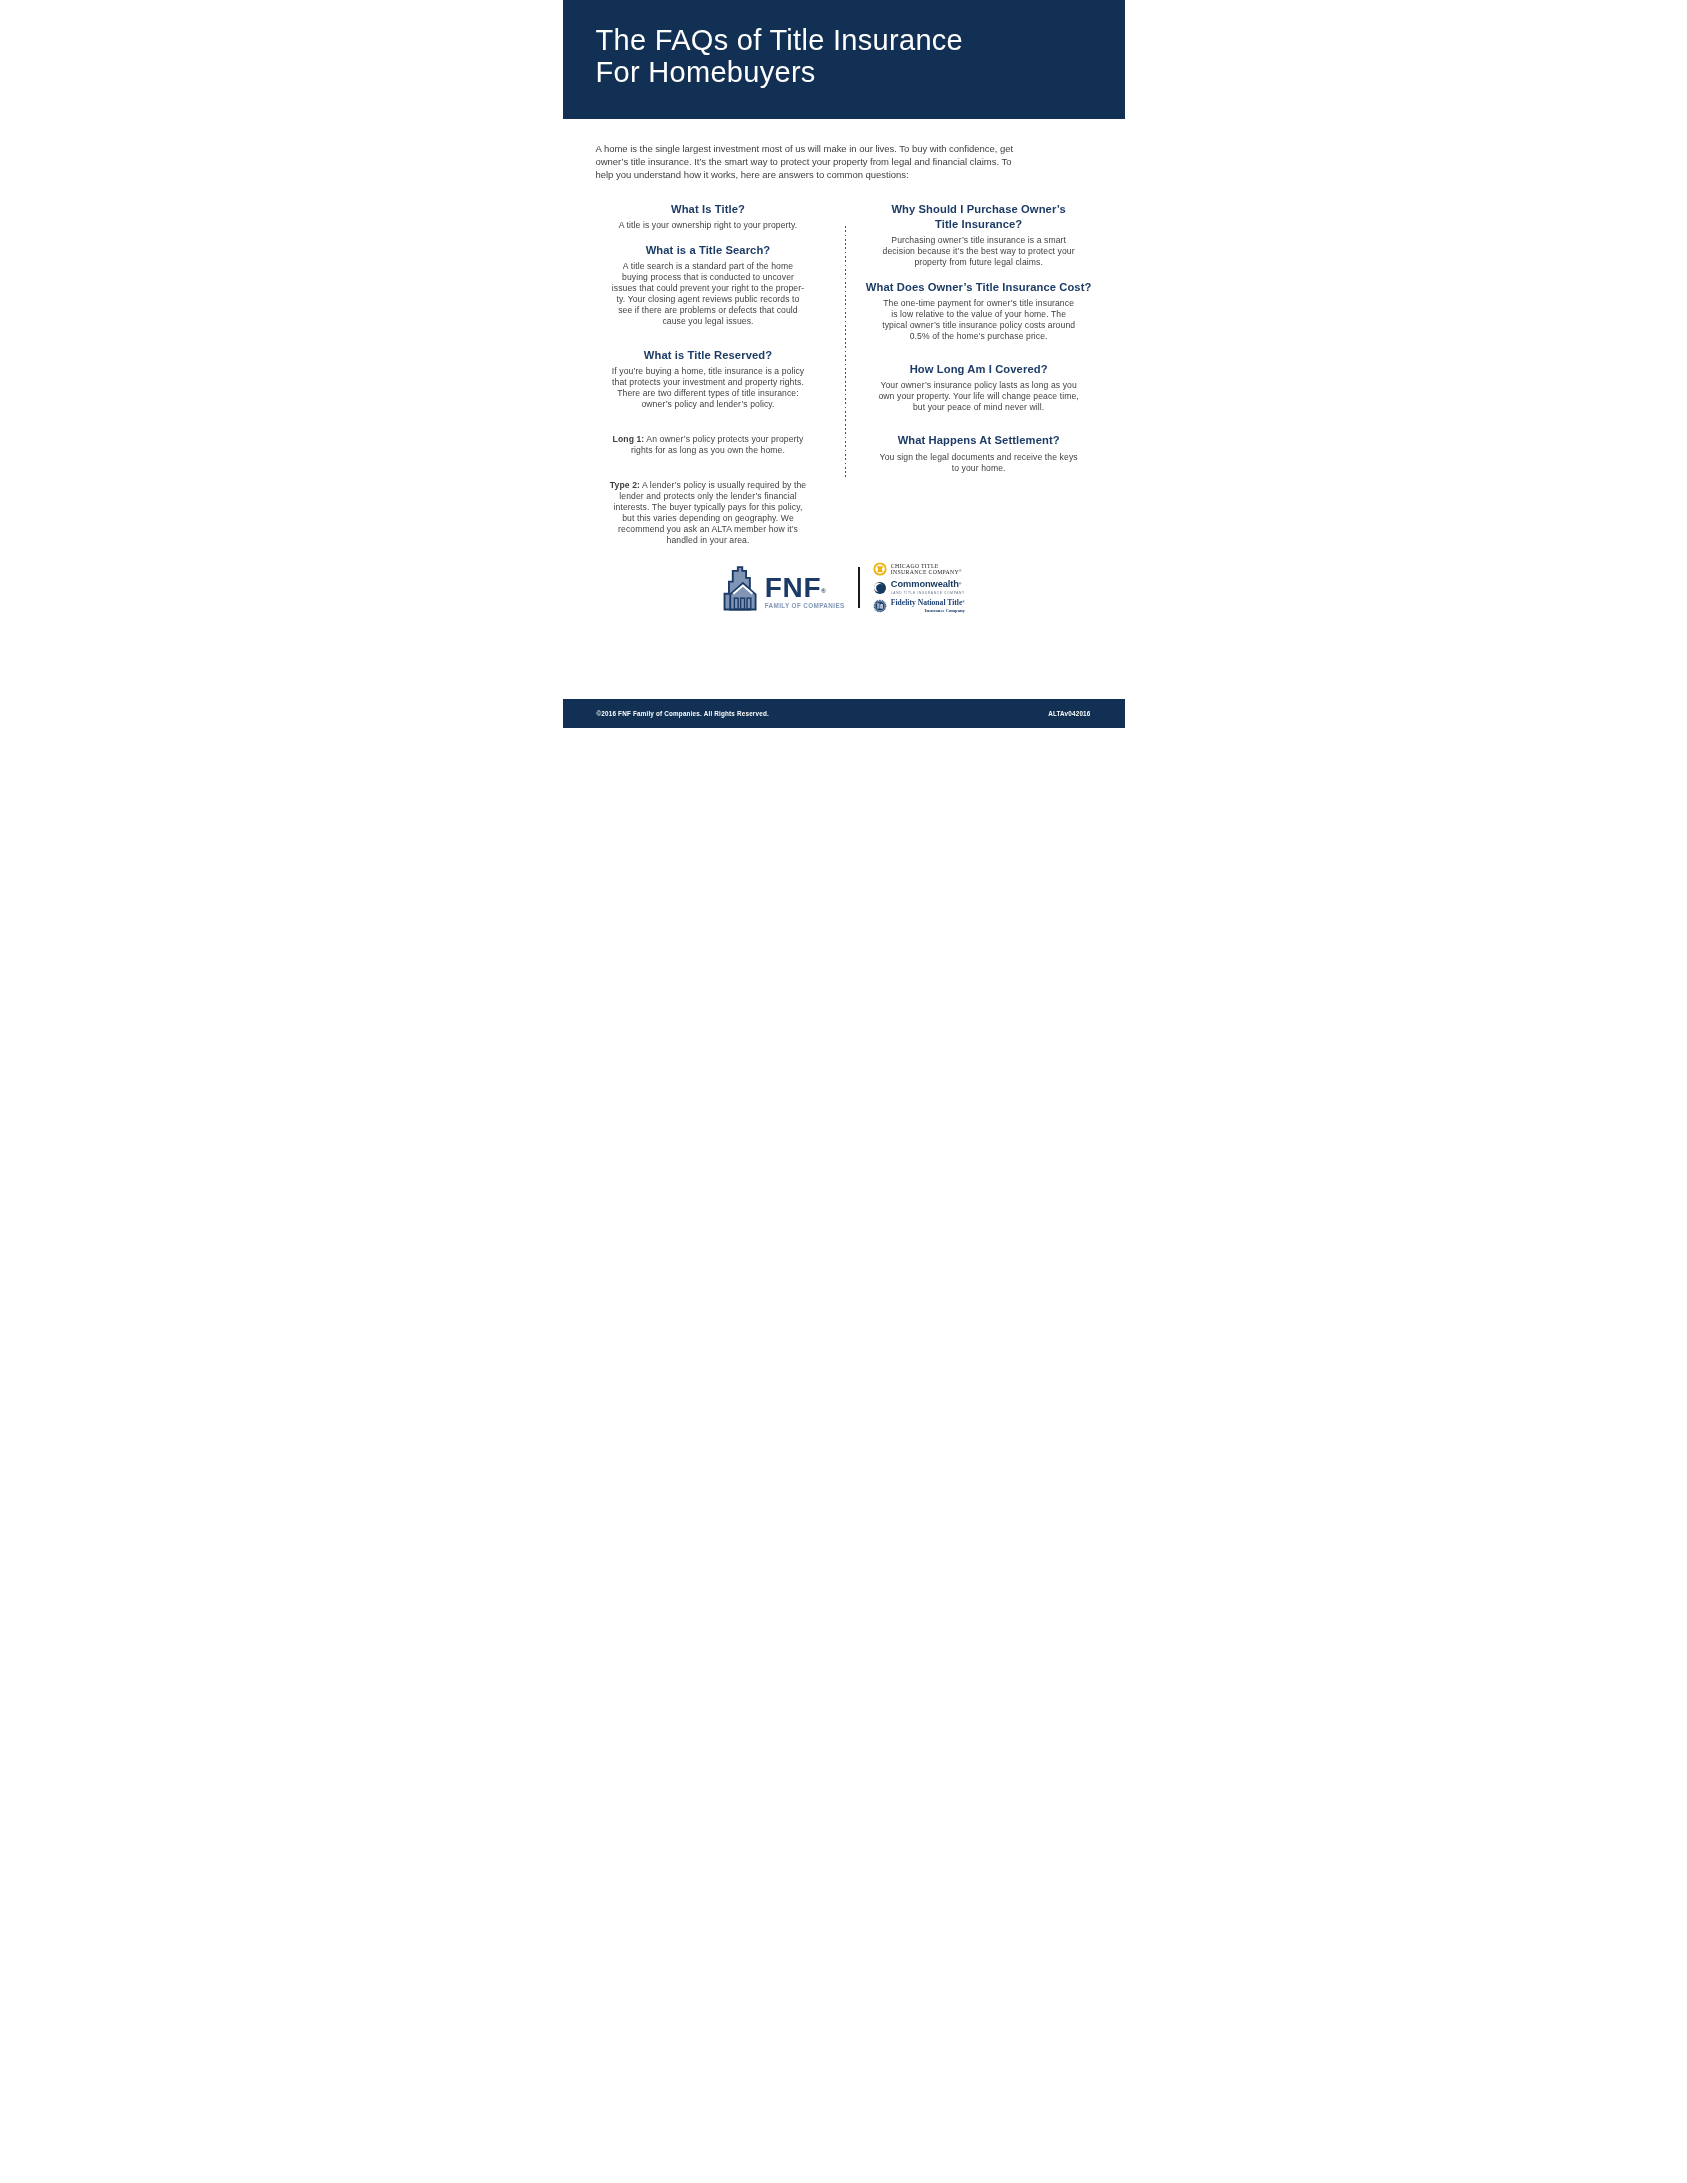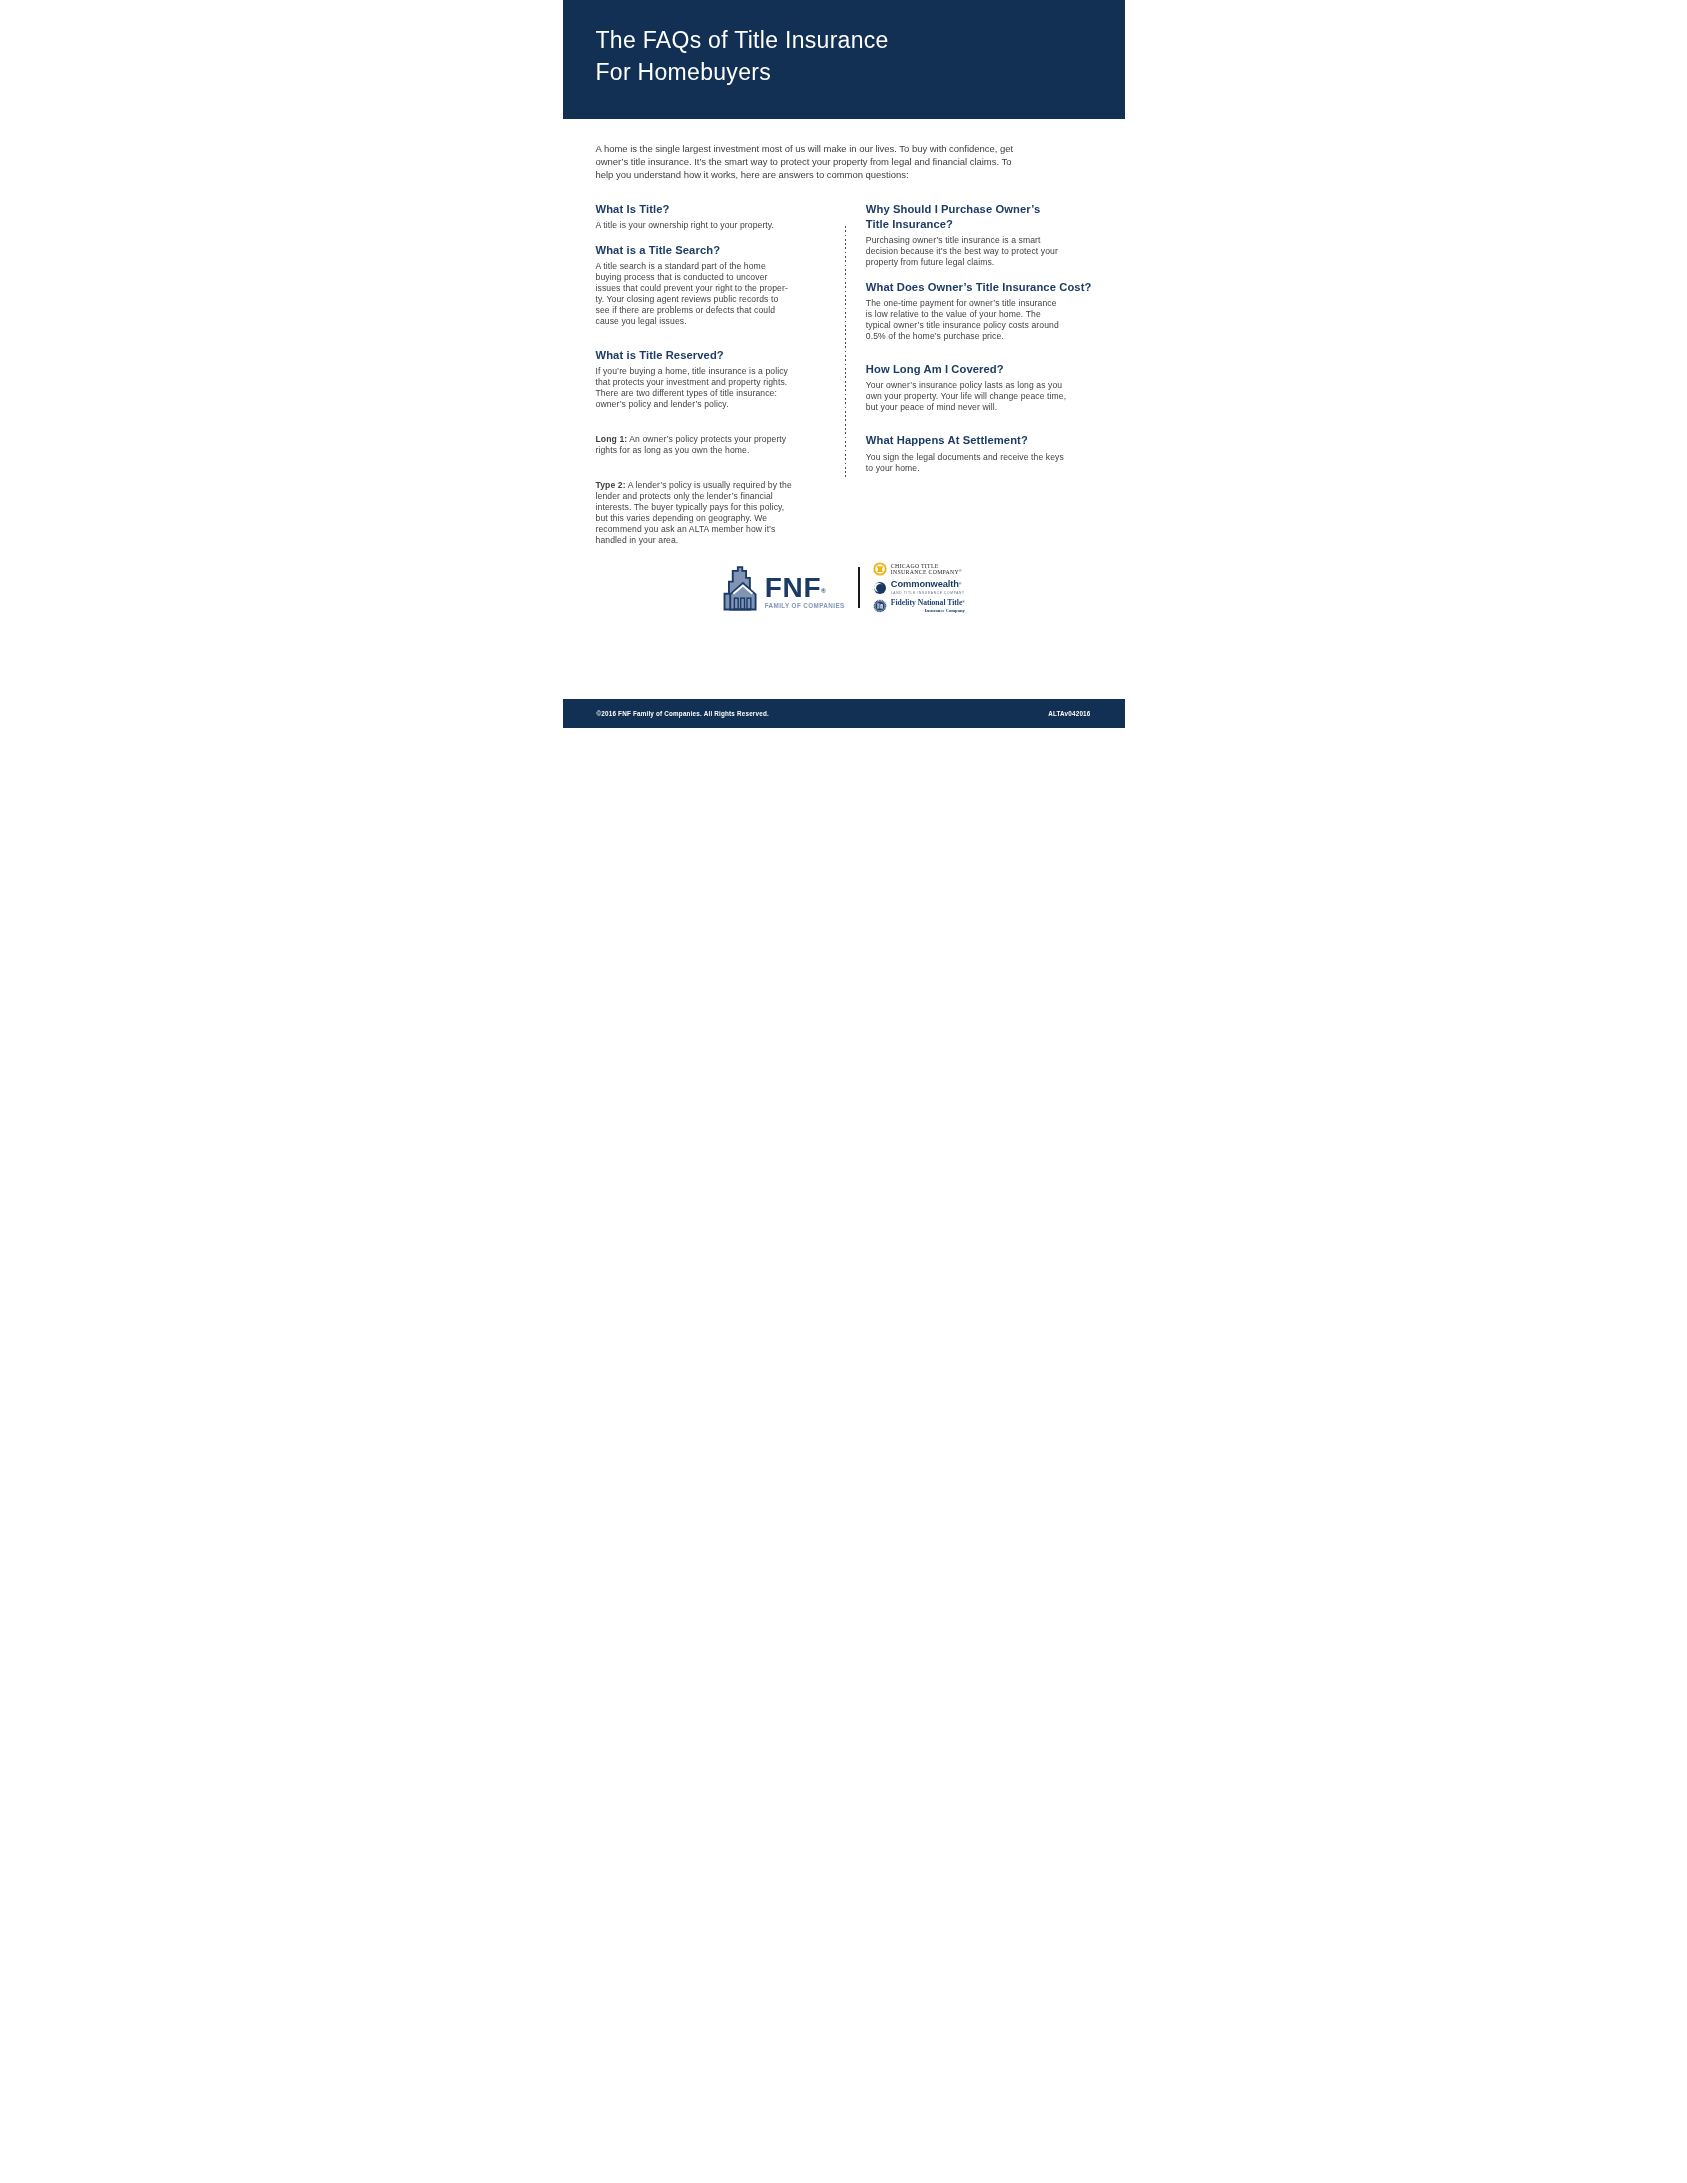--- a/index.html
+++ b/index.html
@@ -4,31 +4,31 @@
 <style>
   html,body{margin:0;padding:0;background:#ffffff;}
   .page{
     width:562px;height:728px;position:relative;margin:0 auto;background:#fff;
     font-family:"Liberation Sans",sans-serif;overflow:hidden;
   }
   
   .hdr{height:119px;background:#113053;}
   .hdr h1{
     margin:0;padding:24px 0 0 33px;color:#ffffff;
-    font-size:23px;line-height:32px;font-weight:300;letter-spacing:0.3px;
+    font-size:29px;line-height:32px;font-weight:300;letter-spacing:0.3px;
     white-space:pre-line;
   }
   
   .intro{
     margin:22.5px 29px 0 33px;color:#3f3e40;
     font-size:9.5px;line-height:13px;letter-spacing:-0.03px;
     white-space:pre-line;
   }
   
-  .columns{display:flex;margin:21px 33px 16px 33px;}
+  .columns{display:flex;margin:21px 33px 16px 33px;text-align:center;}
   .col-left{width:225px;flex:none;}
   .col-right{flex:1;}
   .vdivider{
     flex:none;width:1.3px;height:251px;margin:24px 20px 0 24px;
     background-image:repeating-linear-gradient(to bottom,#4c4c4c 0 1.7px,transparent 1.7px 4.3px);
   }
   .section+.section{margin-top:12px;}
   .col-left .section:nth-child(3){margin-top:21px;}
   .col-right .section:nth-child(n+3){margin-top:20px;}
   .section.para{margin-top:24px;}

